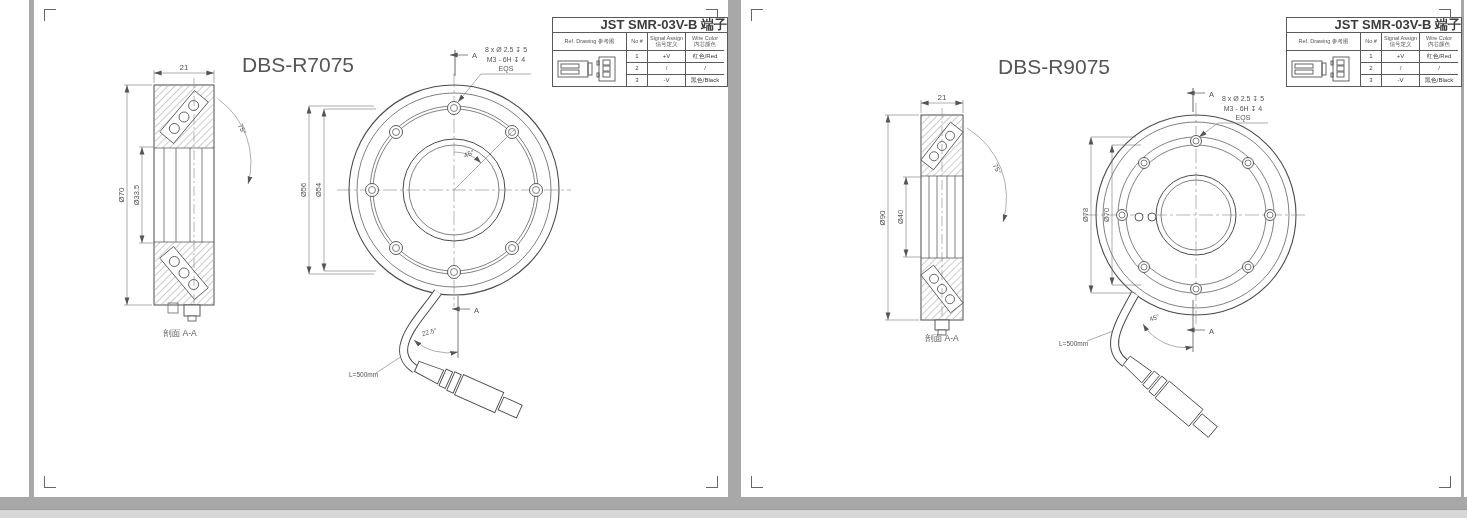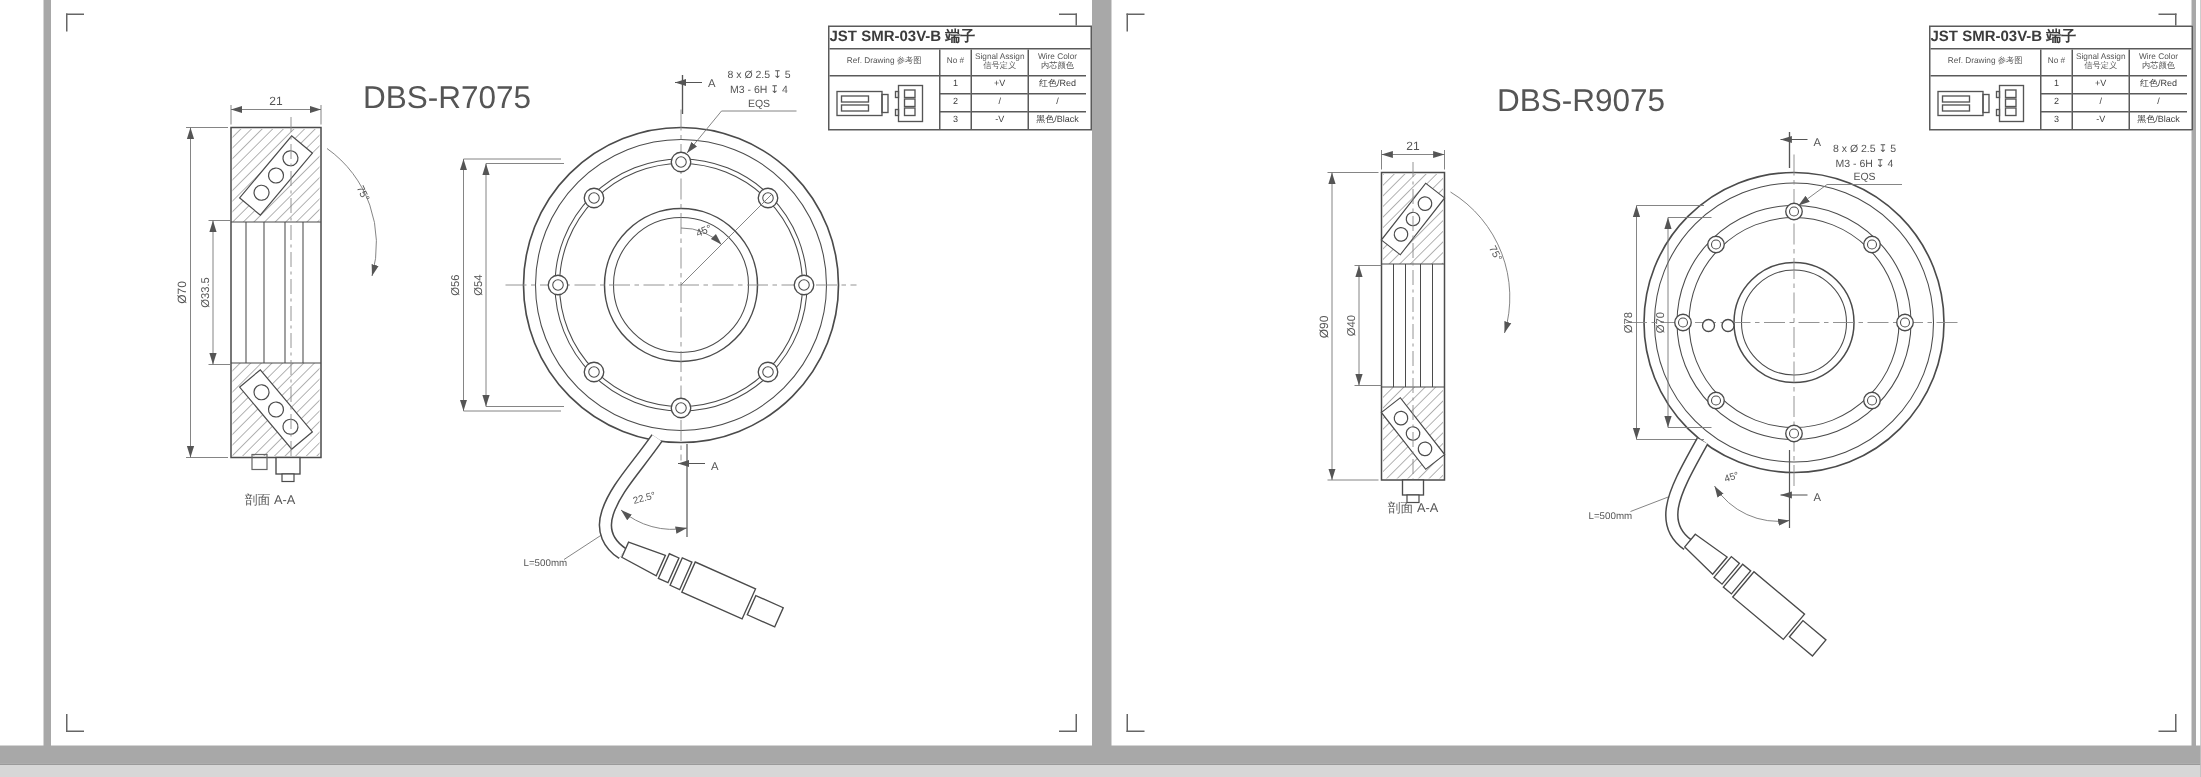--- a/index.html
+++ b/index.html
@@ -12,21 +12,21 @@
   .page.p1{left:34px;width:694px;}
   .page.p2{left:741px;width:720px;}
   .cm{position:absolute;width:11px;height:11px;}
   .cm.tl{left:10px;top:9px;border-left:1px solid #666;border-top:1px solid #666;}
   .cm.tr{right:10px;top:9px;border-right:1px solid #666;border-top:1px solid #666;}
   .cm.bl{left:10px;bottom:9px;border-left:1px solid #666;border-bottom:1px solid #666;}
   .cm.br{right:10px;bottom:9px;border-right:1px solid #666;border-bottom:1px solid #666;}
   svg.draw{position:absolute;left:0;top:0;}
   svg.draw text{fill:#555;font-family:"Liberation Sans",sans-serif;}
   .conn-table{position:absolute;width:174px;background:#fff;border:1px solid #5a5a5a;color:#3c3c3c;}
-  .ct-title{height:14px;line-height:14px;text-align:left;font-size:10px;font-weight:bold;
+  .ct-title{height:14px;line-height:14px;text-align:right;font-size:13px;font-weight:bold;
             border-bottom:1px solid #5a5a5a;white-space:nowrap;}
   .ct-grid{display:grid;grid-template-columns:73px 21px 38px 39px;grid-template-rows:17px 12px 12px 12px;}
   .ct-cell{border-left:1px solid #5a5a5a;border-top:1px solid #5a5a5a;display:flex;align-items:center;
            justify-content:center;text-align:center;font-size:6px;line-height:1.05;overflow:hidden;white-space:nowrap;}
   .ct-cell.c1{border-left:none;}
   .ct-cell.r1{border-top:none;}
   .ct-head{font-size:5.5px;flex-direction:column;color:#555;}
   .ct-ref{grid-row:2 / span 3;grid-column:1;}
   .scrollbar{position:absolute;left:0;top:509px;width:1467px;height:9px;background:#d7d7d7;
              border-top:1px solid #9a9a9a;}

